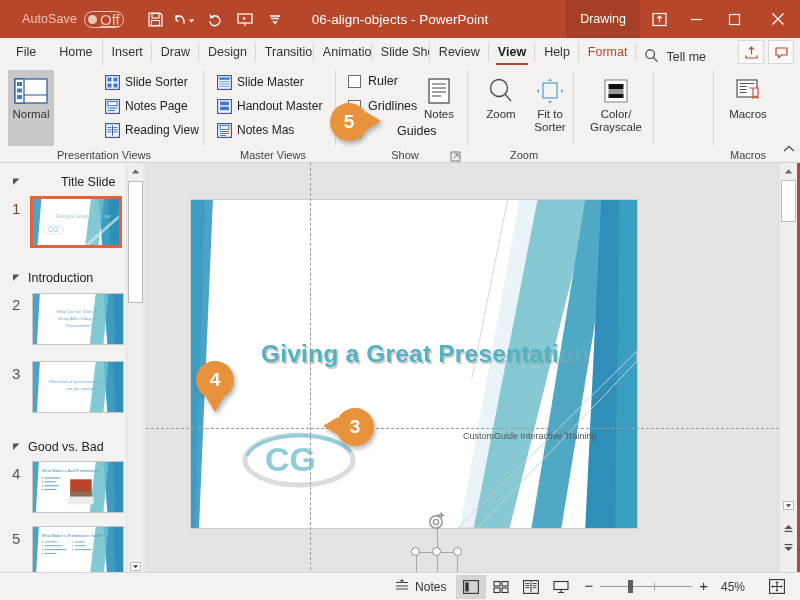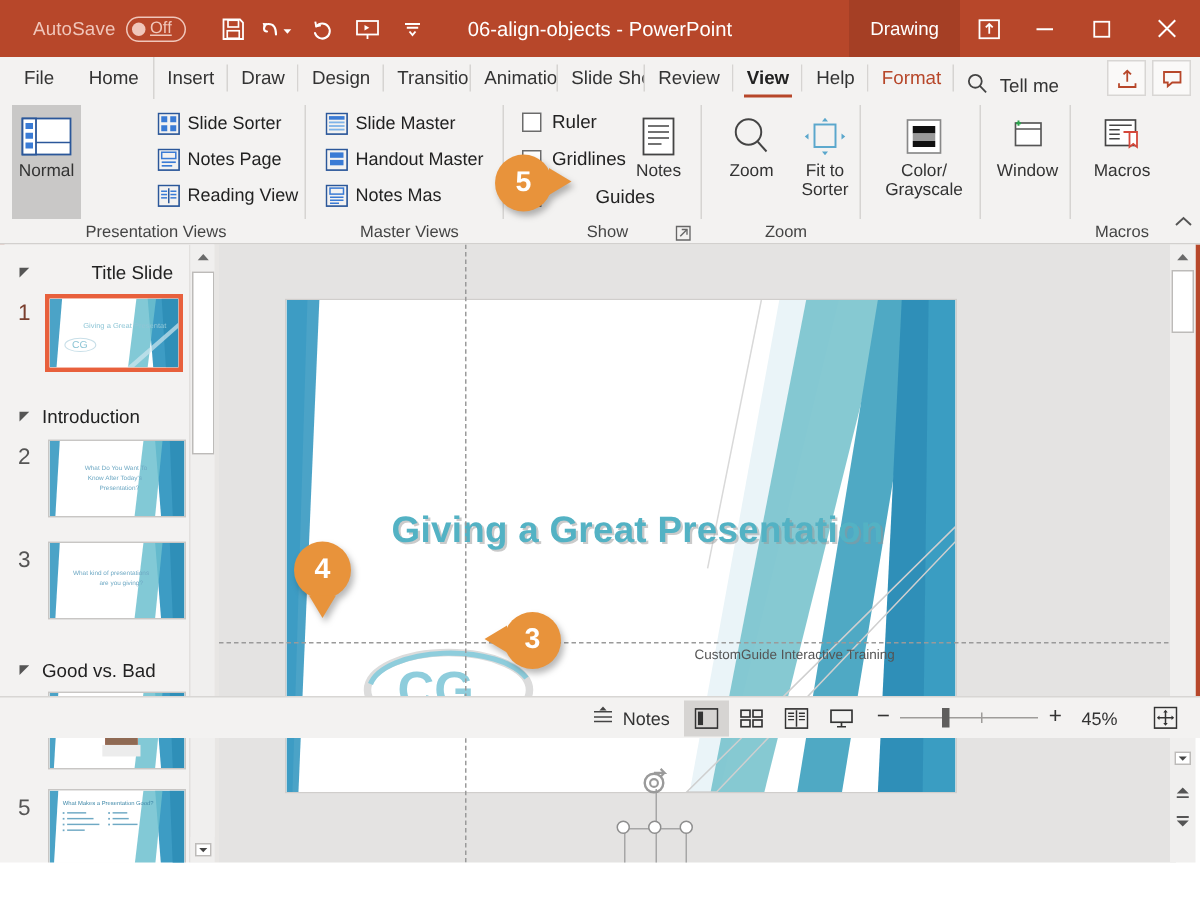--- a/index.html
+++ b/index.html
@@ -2,41 +2,41 @@
 <html><head>
 <meta charset="utf-8">
 <style>
   * { box-sizing: border-box; margin: 0; padding: 0; }
   html, body {
     width: 800px; height: 600px; overflow: hidden;
     font-family: "Liberation Sans", sans-serif;
     background: #fff;
   }
   #app {
-    position: relative; width: 800px; height: 492px;
+    position: relative; width: 800px; height: 600px;
     border-left: 3px solid #b7472a; border-right: 3px solid #b7472a;
     border-bottom: 3px solid #b7472a;
     background: #f3f2f1;
   }
 
   
   .titlebar {
     position: absolute; left: -3px; top: 0; width: 800px; height: 38px;
     background: #b7472a; color: #fff;
     display: flex; align-items: center;
   }
   .autosave-group { display:flex; align-items:center; gap:7px; margin-left: 22px; }
   .autosave-label { font-size: 12.5px; color: #f0c6ba; letter-spacing: .1px; }
   .toggle-pill {
     width: 40px; height: 17px; border-radius: 9px;
     border: 1.3px solid #f0c6ba; display:flex; align-items:center; gap:3px;
     padding-left: 3px;
   }
   .toggle-knob { width: 9px; height: 9px; border-radius: 50%; background: #f0c6ba; }
-  .toggle-text { font-size: 11px; color: #f0c6ba; text-decoration: underline; }
+  .toggle-text { font-size: 15px; color: #f0c6ba; text-decoration: underline; }
   .qat { display:flex; align-items:center; gap: 0px; margin-left: 16px; }
   .qat-btn {
     width: 30px; height: 30px; display:flex; align-items:center; justify-content:center;
   }
   .qat-btn svg { display:block; }
   .win-title {
     position:absolute; left: 0; right: 0; text-align:center;
     font-size: 13.5px; color:#fff; pointer-events:none;
   }
   .drawing-tab {
@@ -521,30 +521,20 @@
               <rect x="7.5" y="18" width="15" height="4" fill="#111"></rect>
             </svg>
         </span>
         <span>Color/ Grayscale</span>
       </div>
       <div class="glabel"></div>
       <div class="gsep"></div>
     </div>
 
     <div class="rgroup" style="left:656px; width:58px;">
-      <div class="bigbtn" style="left:2px; width:54px;">
-        <span class="bicon">
-          <svg width="30" height="28" viewBox="0 0 30 28">
-              <rect x="7" y="5" width="17" height="15" fill="#fff" stroke="#555" stroke-width="1.1"></rect>
-              <path d="M7 9h17" stroke="#555" stroke-width="1"></path>
-              <path d="M9 6.8V3.4M7.3 5.1h3.4" stroke="#2ba24c" stroke-width="1.3"></path>
-            </svg>
-        </span>
-        <span>Window</span>
-      </div>
       <div class="glabel"></div>
       <div class="gsep"></div>
     </div>
 
     <div class="rgroup" style="left:716px; width:64px;">
       <div class="bigbtn" style="left:6px; width:52px;">
         <span class="bicon">
           <svg width="30" height="28" viewBox="0 0 30 28">
               <rect x="4" y="3" width="20" height="17" fill="#fff" stroke="#444" stroke-width="1.1"></rect>
               <path d="M6.5 6.5h15M6.5 9.5h7M6.5 12.5h7M6.5 15.5h7" stroke="#444" stroke-width=".9"></path>

